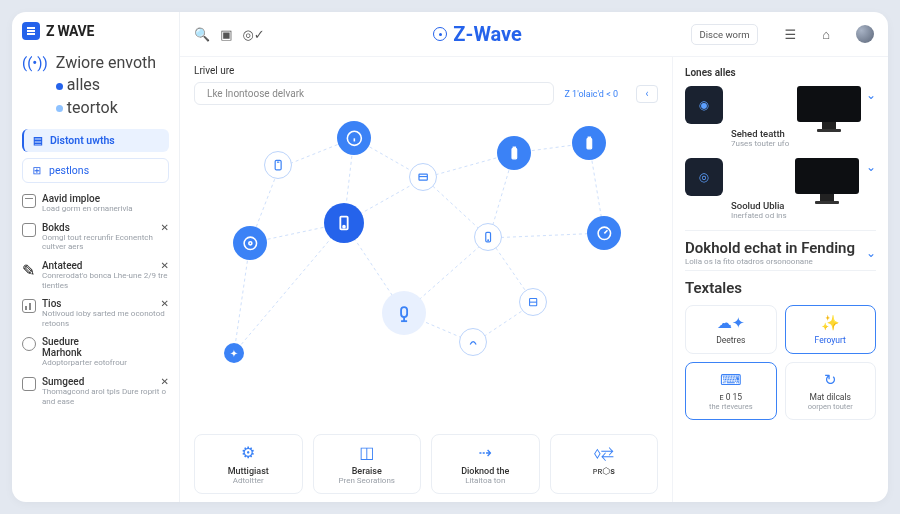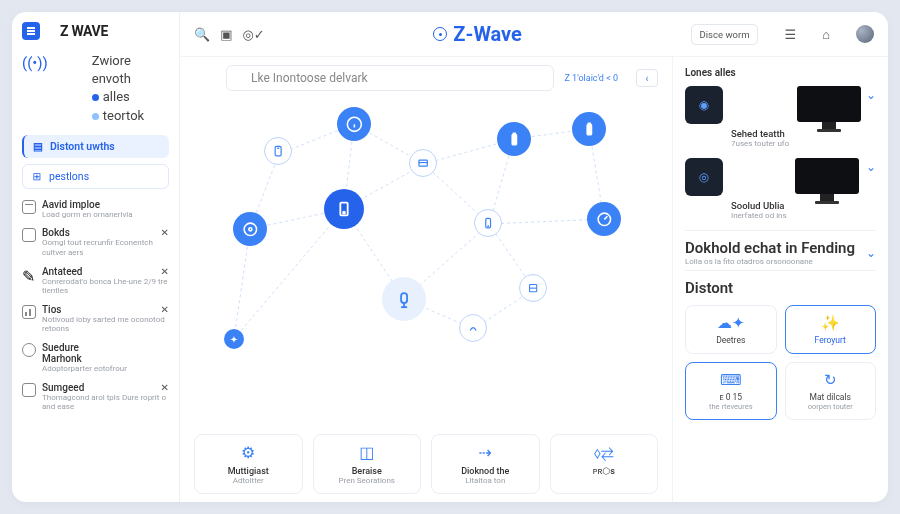--- a/index.html
+++ b/index.html
@@ -1,25 +1,25 @@
 <!DOCTYPE html>
 <html><head>
 <meta charset="utf-8">
 <style>
 * { box-sizing: border-box; margin: 0; padding: 0; font-family: -apple-system, BlinkMacSystemFont, "Segoe UI", Roboto, Arial, sans-serif; }
 body { background: #e3e8f0; width: 900px; height: 514px; overflow: hidden; }
 .app { background: #fff; margin: 12px; border-radius: 14px; height: 490px; display: flex; box-shadow: 0 2px 10px rgba(0,0,0,0.04); }
 .sidebar { width: 168px; border-right: 1px solid #eef1f5; padding: 10px 10px; overflow: hidden; }
-.logo-row { display: flex; align-items: center; gap: 20px; margin-bottom: 12px; }
+.logo-row { display: flex; align-items: center; gap: 6px; margin-bottom: 12px; }
 .logo-badge { width: 18px; height: 18px; background: #2563eb; border-radius: 4px; display: flex; align-items: center; justify-content: center; }
 .logo-badge svg { width: 10px; height: 10px; }
 .logo-text { font-weight: 700; font-size: 14px; color: #222; letter-spacing: -0.3px; }
 .net-block { display: flex; gap: 8px; margin-bottom: 10px; }
 .net-icon { color: #2563eb; font-size: 15px; margin-top: 2px; }
-.net-labels { font-size: 13px; color: #444; line-height: 1.4; margin-left: 36px; }
+.net-labels { font-size: 16px; color: #444; line-height: 1.4; }
 .net-labels .dot { width: 7px; height: 7px; border-radius: 50%; display: inline-block; margin-right: 4px; vertical-align: middle; }
 .net-labels .dot.blue { background: #2563eb; }
 .net-labels .dot.lt { background: #8ec2ff; }
 .nav-pill { display: flex; align-items: center; gap: 6px; padding: 5px 8px; border-radius: 6px; font-size: 10.5px; margin-bottom: 6px; cursor: pointer; }
 .nav-pill.active { background: #eaf2ff; color: #2563eb; border-left: 2px solid #2563eb; font-weight: 600; }
 .nav-pill.soft { border: 1px solid #dfe9fb; color: #2563eb; }
 .nav-pill .nicon { width: 12px; height: 12px; display: inline-flex; align-items: center; justify-content: center; }
 .cat { margin-top: 0; }
 .cat-row { display: flex; align-items: flex-start; gap: 6px; position: relative; padding: 4px 0; }
 .cat-icon { width: 14px; height: 14px; border: 1px solid #888; border-radius: 3px; flex-shrink: 0; margin-top: 1px; position: relative; }
@@ -39,21 +39,21 @@
 .tb-center .target::after { content: ""; width: 3px; height: 3px; background: #2563eb; border-radius: 50%; }
 .tb-brand { font-weight: 700; font-size: 20px; color: #2563eb; }
 .tb-right { display: flex; align-items: center; gap: 26px; }
 .tb-btn { font-size: 9.5px; border: 1px solid #e3e7ee; border-radius: 5px; padding: 4px 8px; color: #555; cursor: pointer; }
 .tb-ico { font-size: 13px; color: #555; cursor: pointer; }
 .avatar { width: 18px; height: 18px; border-radius: 50%; background: radial-gradient(circle at 30% 30%, #a8b3c5, #5a6578); }
 .contentrow { flex: 1; display: flex; overflow: hidden; }
 .center { flex: 1; padding: 8px 14px; display: flex; flex-direction: column; }
 .sect-title { font-size: 10px; color: #333; margin-bottom: 6px; }
 .search-row { display: flex; gap: 10px; align-items: center; margin-bottom: 8px; }
-.searchbox { flex: 1; border: 1px solid #e6eaf0; border-radius: 6px; padding: 5px 24px; font-size: 12px; color: #888; margin-left: 32px; }
+.searchbox { flex: 1; border: 1px solid #e6eaf0; border-radius: 6px; padding: 5px 12px; font-size: 10px; color: #888; }
 .stat-chip { font-size: 9px; color: #3b82f6; margin-right: 8px; }
 .stat-back { width: 22px; height: 18px; border: 1px solid #e0e6ef; border-radius: 4px; display: flex; align-items: center; justify-content: center; color: #3b82f6; font-size: 10px; cursor: pointer; }
 .graph { flex: 1; position: relative; }
 .node { position: absolute; border-radius: 50%; display: flex; align-items: center; justify-content: center; background: #fff; }
 .node .ring { position: absolute; inset: -5px; border-radius: 50%; background: rgba(59,130,246,0.12); z-index: -1; }
 .node.big { width: 40px; height: 40px; background: #2563eb; color: #fff; }
 .node.med { width: 34px; height: 34px; background: #3b82f6; color: #fff; }
 .node.sm { width: 28px; height: 28px; background: #fff; border: 1.5px solid #bcd4fb; color: #3b82f6; }
 .node.lg-out { width: 44px; height: 44px; background: #e8f0fe; color: #3b82f6; }
 .node svg { width: 55%; height: 55%; }
@@ -190,20 +190,21 @@
       <div class="tb-right">
         <span class="tb-btn">Disce worm</span>
         <span class="tb-ico">☰</span>
         <span class="tb-ico">⌂</span>
         <span class="avatar"></span>
       </div>
     </div>
 
     <div class="contentrow">
       <div class="center">
+        <div class="sect-title">Lrivel ure</div>
         <div class="search-row">
           <div class="searchbox">Lke Inontoose delvark</div>
           <span class="stat-chip">Z 1'olaic'd &lt; 0</span>
           <span class="stat-back">‹</span>
         </div>
 
         <div class="graph">
           <svg style="position:absolute;inset:0;width:100%;height:100%;">
             <line class="edge" x1="85" y1="55" x2="160" y2="25"></line>
             <line class="edge" x1="85" y1="55" x2="56" y2="130"></line>
@@ -371,21 +372,21 @@
           <div class="rsect-h">
             <div>
               <div class="rsect-t">Dokhold echat in Fending</div>
               <div class="rsect-s">Lolia os la fito otadros orsonoonane</div>
             </div>
             <span class="chev" style="position:static;">⌄</span>
           </div>
         </div>
 
         <div class="rsect">
-          <div class="rsect-t">Distont</div>
+          <div class="rsect-t">Textales</div>
           <div class="grid2">
             <div class="gcard">
                 <div class="gi">☁✦</div>
                 <div class="gt">Deetres</div>
               </div>
             <div class="gcard active">
                 <div class="gi">✨</div>
                 <div class="gt" style="color:#2563eb;font-weight:400;">Feroyurt</div>
               </div>
             <div class="gcard active">

